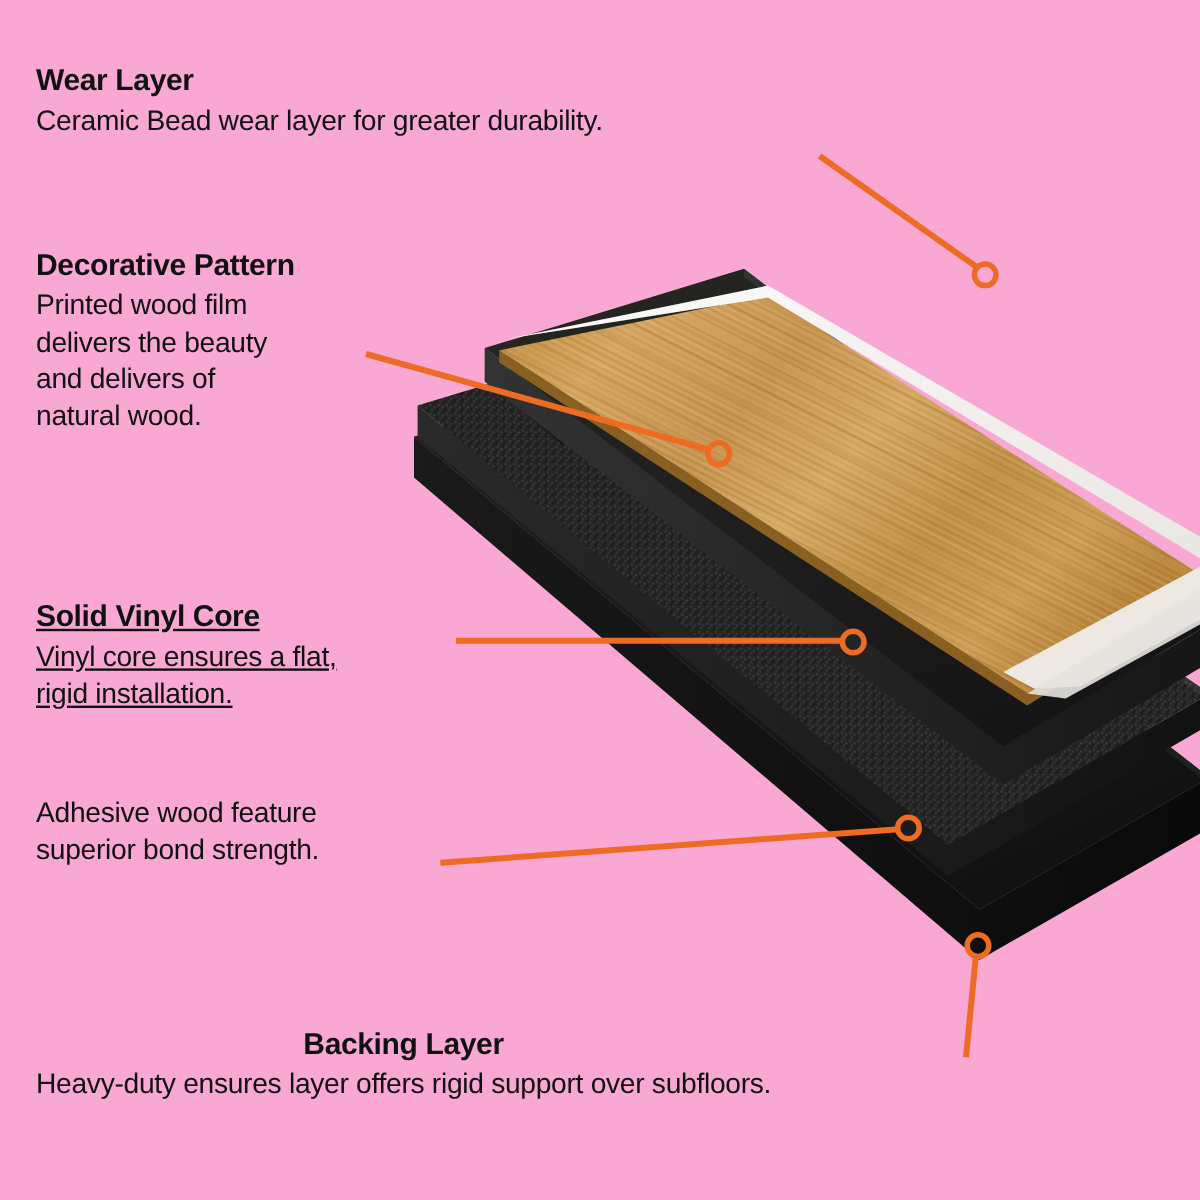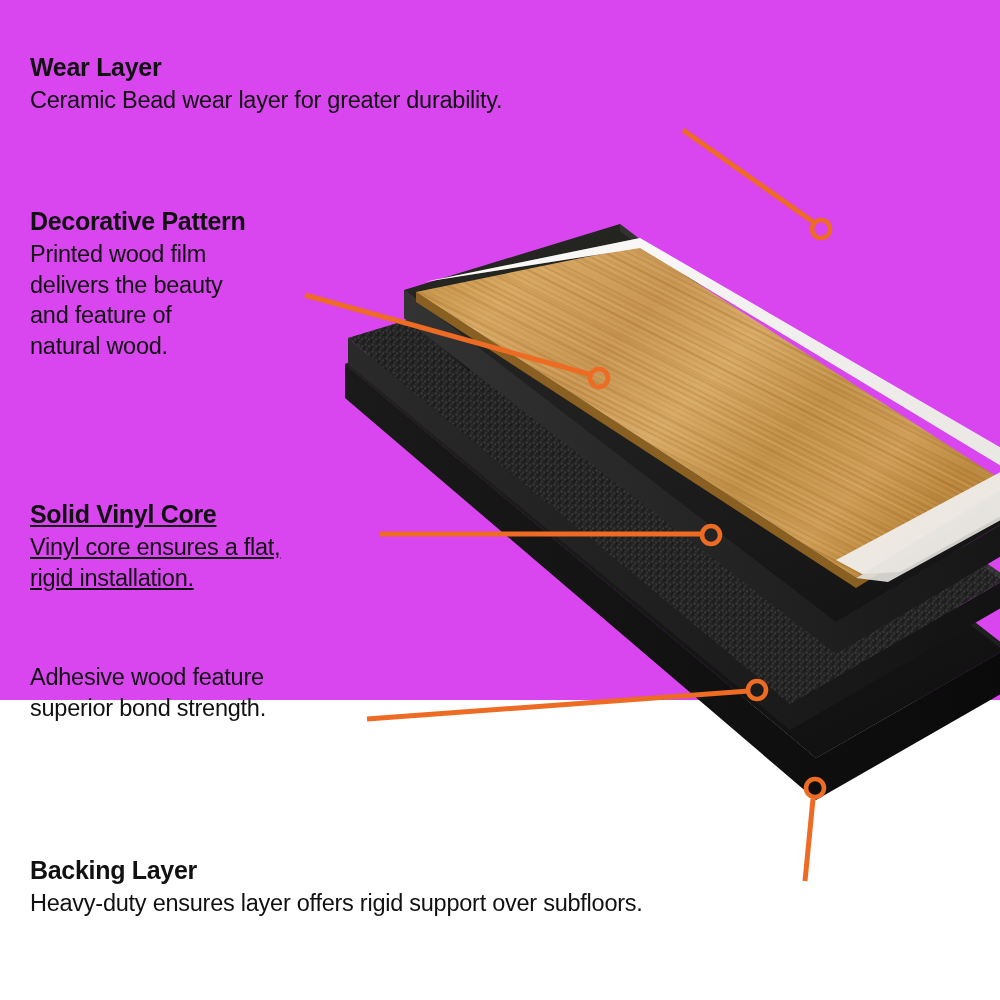--- a/index.html
+++ b/index.html
@@ -4,21 +4,21 @@
 <title>Vinyl Plank Layer Diagram</title>
 <style>
   html,body{margin:0;padding:0;background:#ffffff;}
   body{
     width:1000px;height:1000px;
     font-family:"Liberation Sans","DejaVu Sans",sans-serif;
     color:#111111;
     overflow:hidden;
     position:relative;
   }
-  #stage{position:relative;width:1000px;height:700px;background:#d946ef;}
+  #stage{position:relative;width:1000px;height:1000px;background:#f9a8d4;}
 
   
   #art{position:absolute;left:0;top:0;width:1000px;height:1000px;}
 
   
   .callout{position:absolute;}
   .c-title{
     font-weight:bold;
     font-size:25px;
     line-height:1.24;
@@ -38,21 +38,21 @@
     letter-spacing:-0.25px;
     margin:0;
     font-weight:normal;
   }
   .c-body span{display:block;white-space:nowrap;}
 
   #co-wear{left:30px;top:52px;}
   #co-deco{left:30px;top:206px;}
   #co-core{left:30px;top:499px;text-decoration:underline;}
   #co-grip{left:30px;top:662px;}
-  #co-back{left:30px;top:855px;}
+  #co-back{left:30px;top:855px;text-align:center;}
 </style>
 </head>
 <body>
 
 <div id="stage">
 
   <svg id="art" viewBox="0 0 1000 1000">
     <defs>
 
       <linearGradient id="woodBase" x1="0" y1="0" x2="1" y2="0.55">
@@ -197,21 +197,21 @@
     <div class="c-body">
       <span>Ceramic Bead wear layer for greater durability.</span>
     </div>
   </div>
 
   <div class="callout" id="co-deco">
     <div class="c-title">Decorative Pattern</div>
     <div class="c-body">
       <span>Printed wood film</span>
       <span>delivers the beauty</span>
-      <span>and feature of</span>
+      <span>and delivers of</span>
       <span>natural wood.</span>
     </div>
   </div>
 
   <div class="callout" id="co-core">
     <div class="c-title">Solid Vinyl Core</div>
     <div class="c-body">
       <span>Vinyl core ensures a flat,</span>
       <span>rigid installation.</span>
     </div>

